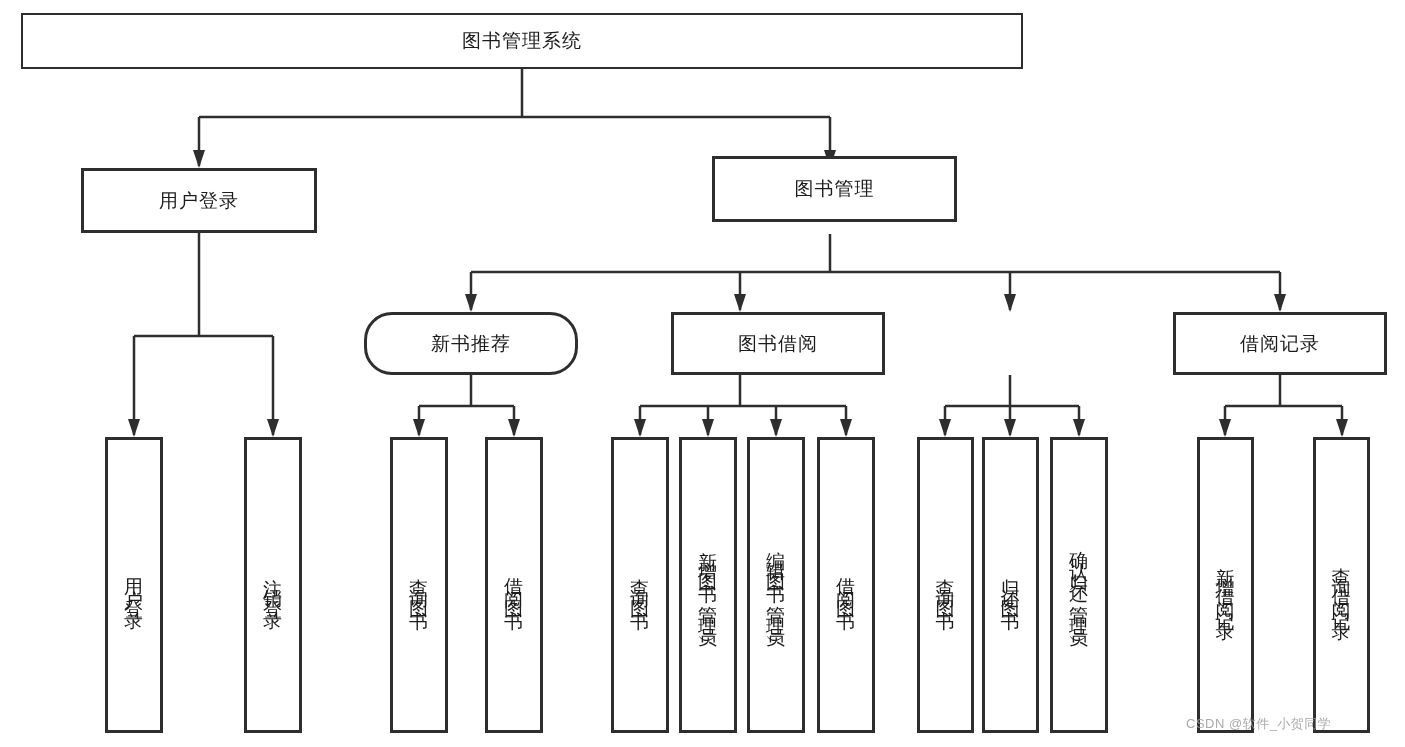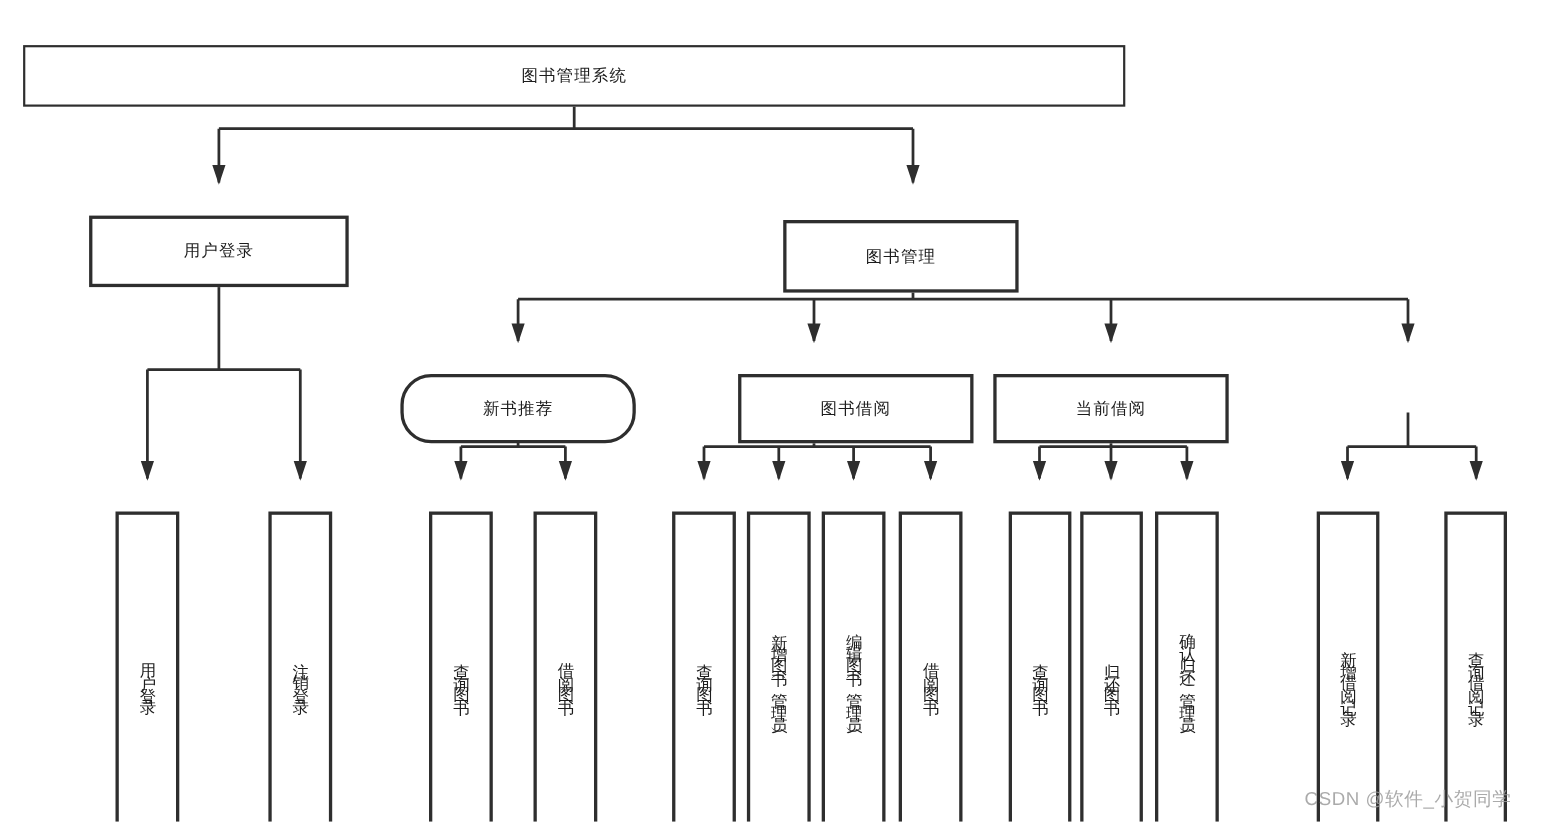--- a/index.html
+++ b/index.html
@@ -17,38 +17,37 @@
     font-family:"Liberation Sans", sans-serif;
     color:var(--text);
   }
   #wires{position:absolute;left:0;top:0;width:1405px;height:747px;}
   .box{
     position:absolute;
     box-sizing:border-box;
     background:#fff;
     border:3px solid var(--line);
     display:flex;align-items:center;justify-content:center;
-    font-size:15px;
+    font-size:19px;
     letter-spacing:1px;
     color:var(--text);
     z-index:2;
-    margin-top:28px;
   }
   .box.root{border-width:2px;}
   .box-v > span{
     writing-mode:vertical-rl;
     text-orientation:mixed;
     line-height:1;
     letter-spacing:11px;
     white-space:nowrap;
   }
   #watermark{
     position:absolute;
     left:1186px;top:715px;
-    font-size:17px;
+    font-size:13px;
     letter-spacing:0.5px;
     color:var(--watermark);
     opacity:0.85;
     z-index:5;
     white-space:nowrap;
   }
 </style>
 </head>
 <body>
 
@@ -74,32 +73,32 @@
              M1219 419 L1231 419 L1225 437 Z M1336 419 L1348 419 L1342 437 Z"></path>
   </svg>
 
   <div class="box root" style="left:21px;top:13px;width:1002px;height:56px;">
     <span>图书管理系统</span>
   </div>
 
   <div class="box" style="left:81px;top:168px;width:236px;height:65px;">
     <span>用户登录</span>
   </div>
-  <div class="box" style="left:712px;top:172px;width:214px;height:66px;">
+  <div class="box" style="left:712px;top:156px;width:245px;height:66px;">
     <span>图书管理</span>
   </div>
 
   <div class="box" style="left:364px;top:312px;width:214px;height:63px;border-radius:28px;">
     <span>新书推荐</span>
   </div>
   <div class="box" style="left:671px;top:312px;width:214px;height:63px;">
     <span>图书借阅</span>
   </div>
-  <div class="box" style="left:903px;top:312px;width:214px;height:63px;">
-    <span>当前借阅</span>
+  <div class="box" style="left:1173px;top:312px;width:214px;height:63px;">
+    <span>借阅记录</span>
   </div>
 
   <div class="box box-v" style="left:105px;top:437px;width:58px;height:296px;">
     <span>用户登录</span>
   </div>
   <div class="box box-v" style="left:244px;top:437px;width:58px;height:296px;">
     <span>注销登录</span>
   </div>
 
   <div class="box box-v" style="left:390px;top:437px;width:58px;height:296px;">

